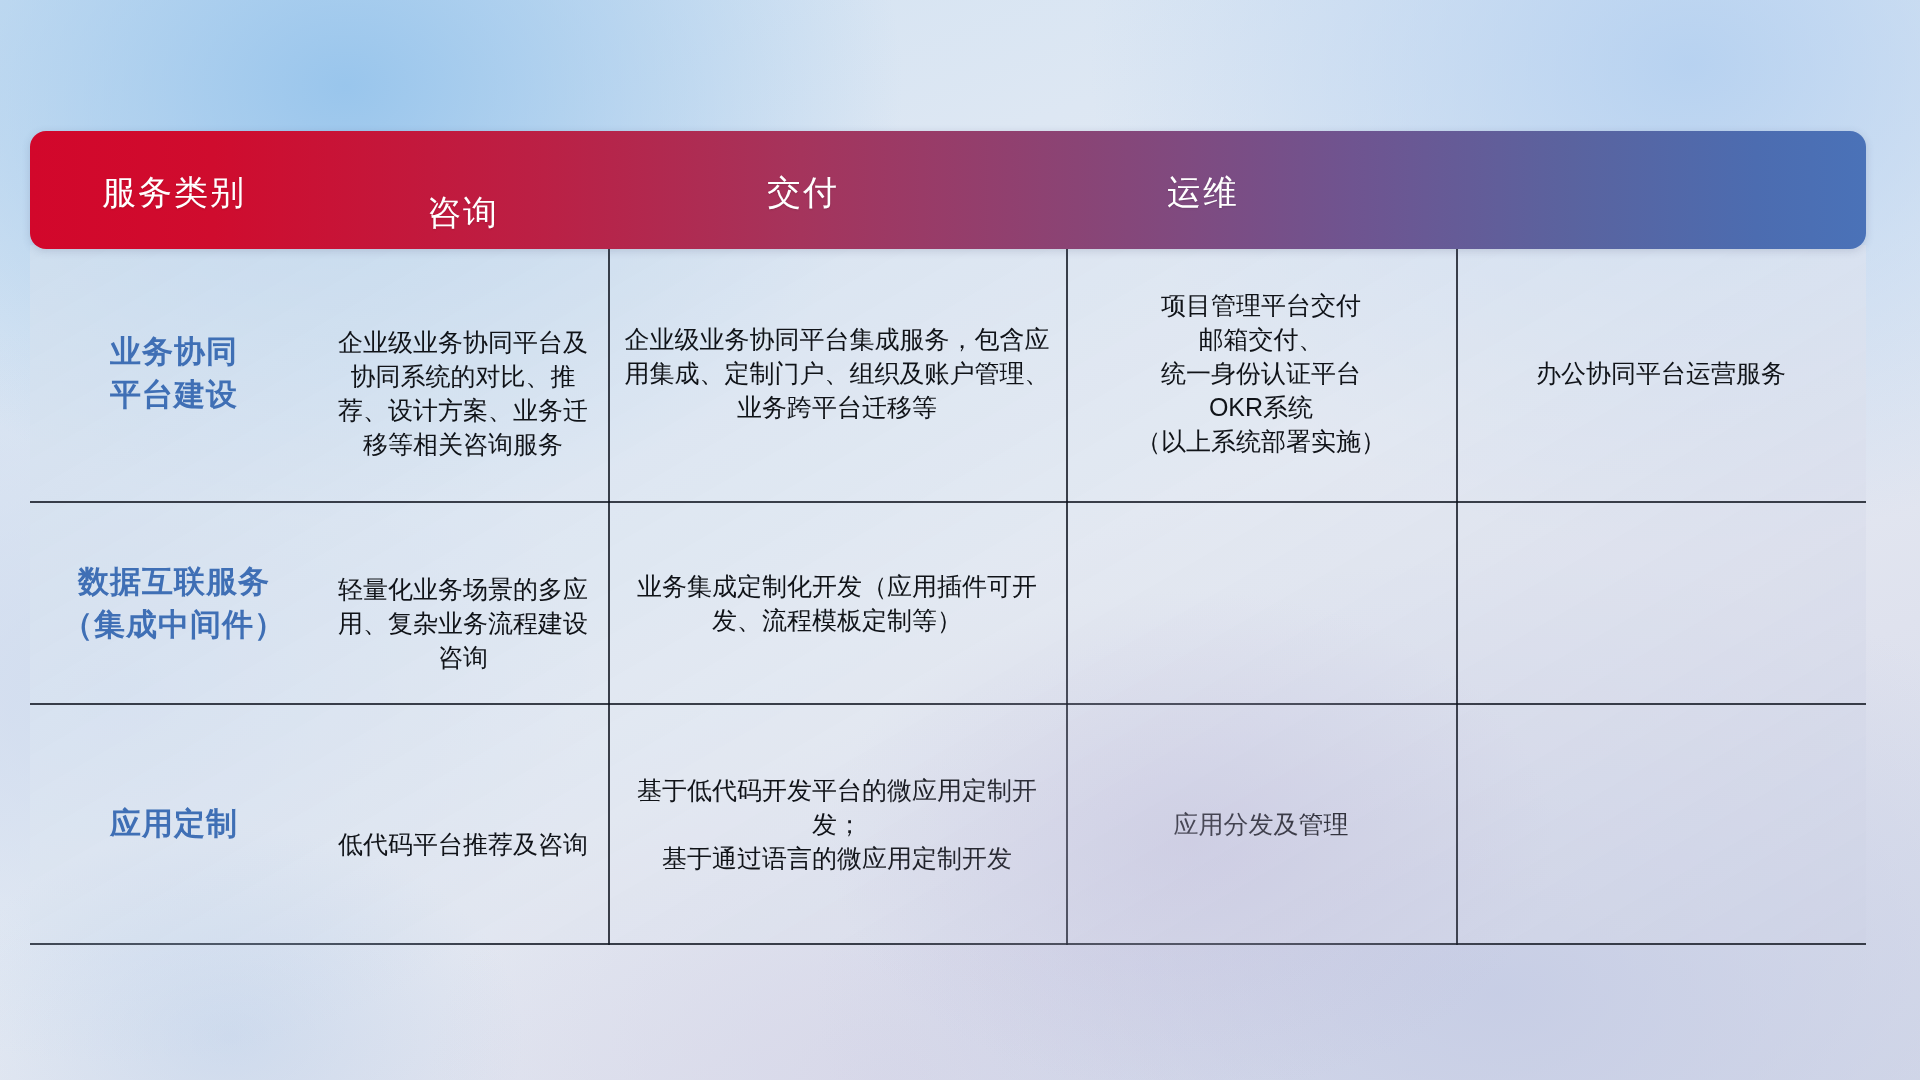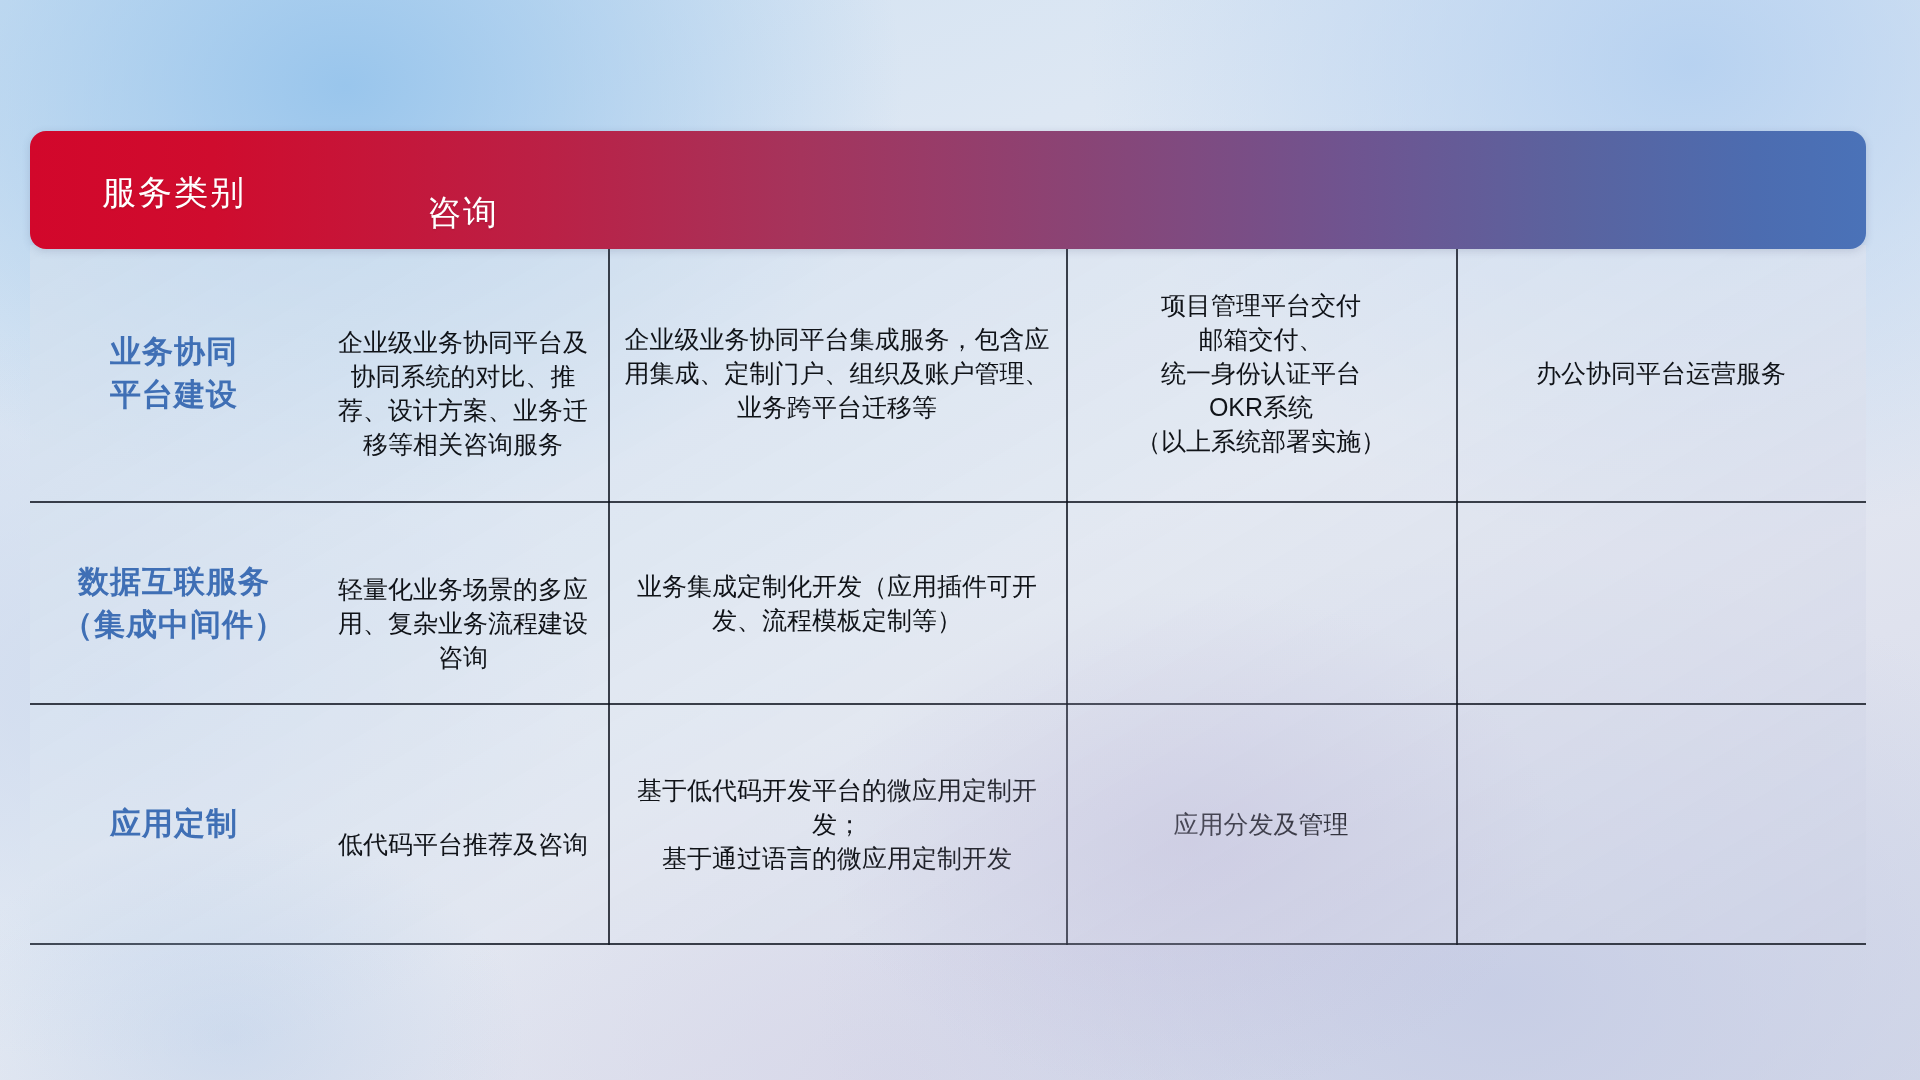--- a/index.html
+++ b/index.html
@@ -140,20 +140,22 @@
 </head>
 <body>
 
 <div class="page">
 
   <div class="table-wrap">
 
     <div class="thead">
       <div class="th c0">服务类别</div>
       <div class="th c1">咨询</div>
+      <div class="th c3">交付</div>
+      <div class="th c4">运维</div>
     </div>
 
     <div class="tbody">
 
       <div class="tr row1">
         <div class="td cat c0">
           <span class="cell-text">业务协同
 平台建设</span>
         </div>
         <div class="td c1">

